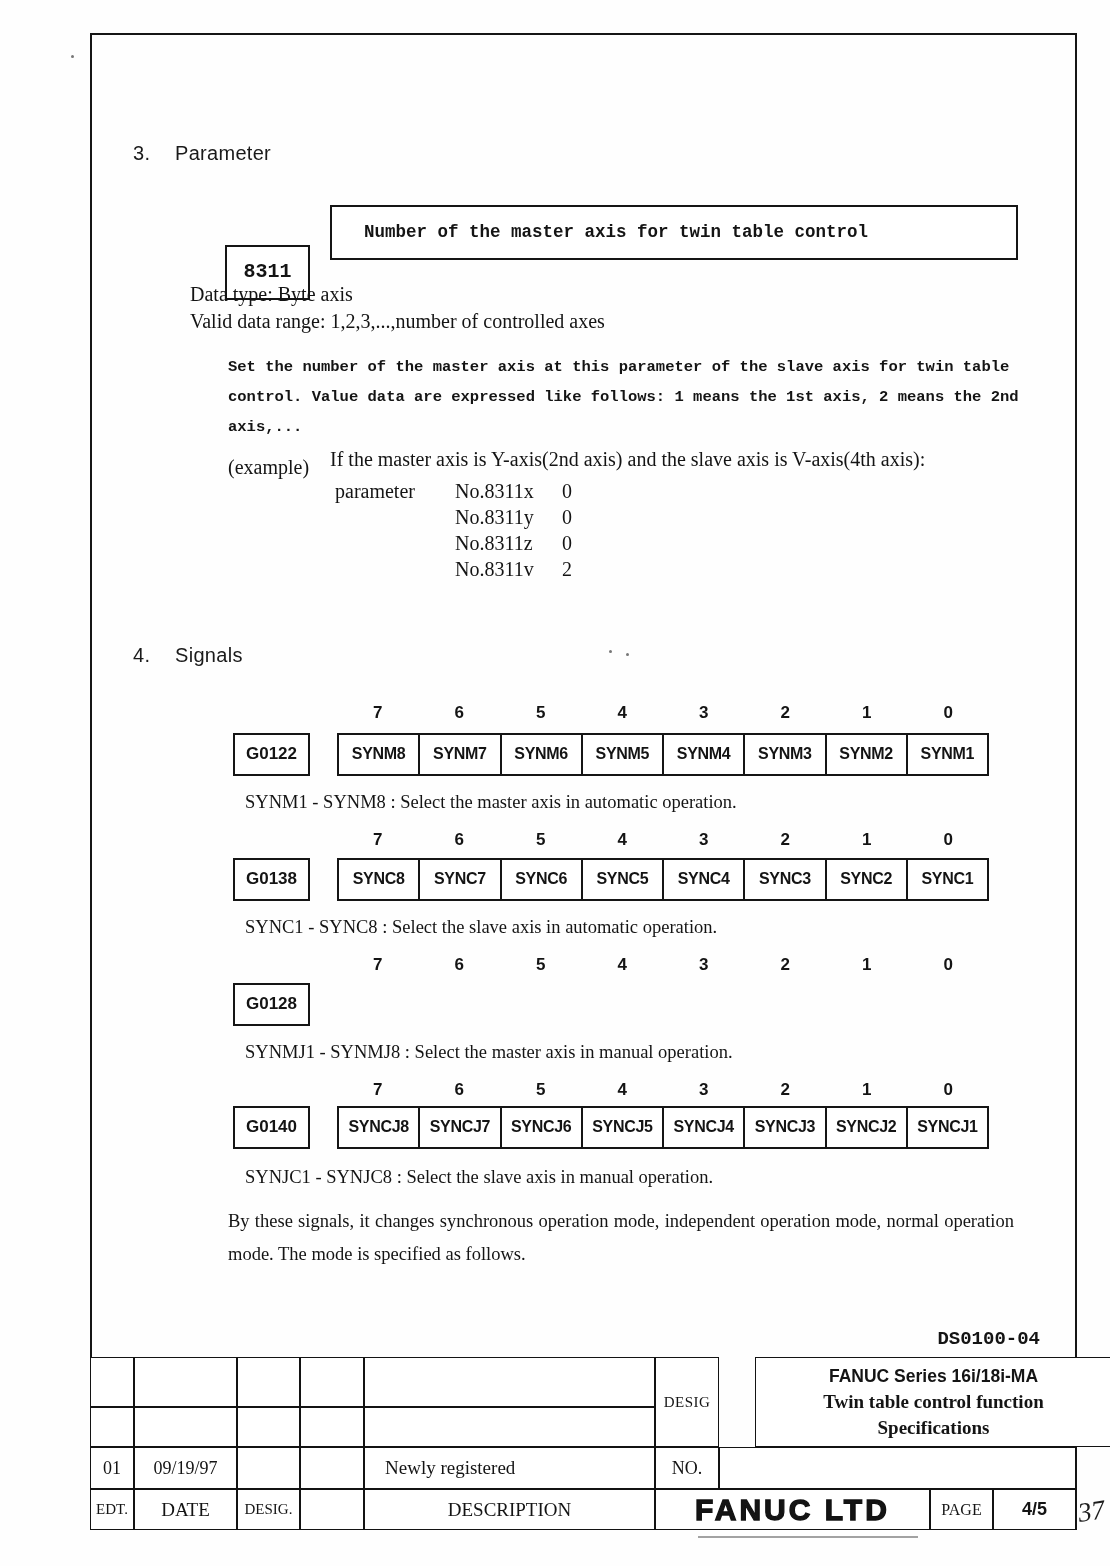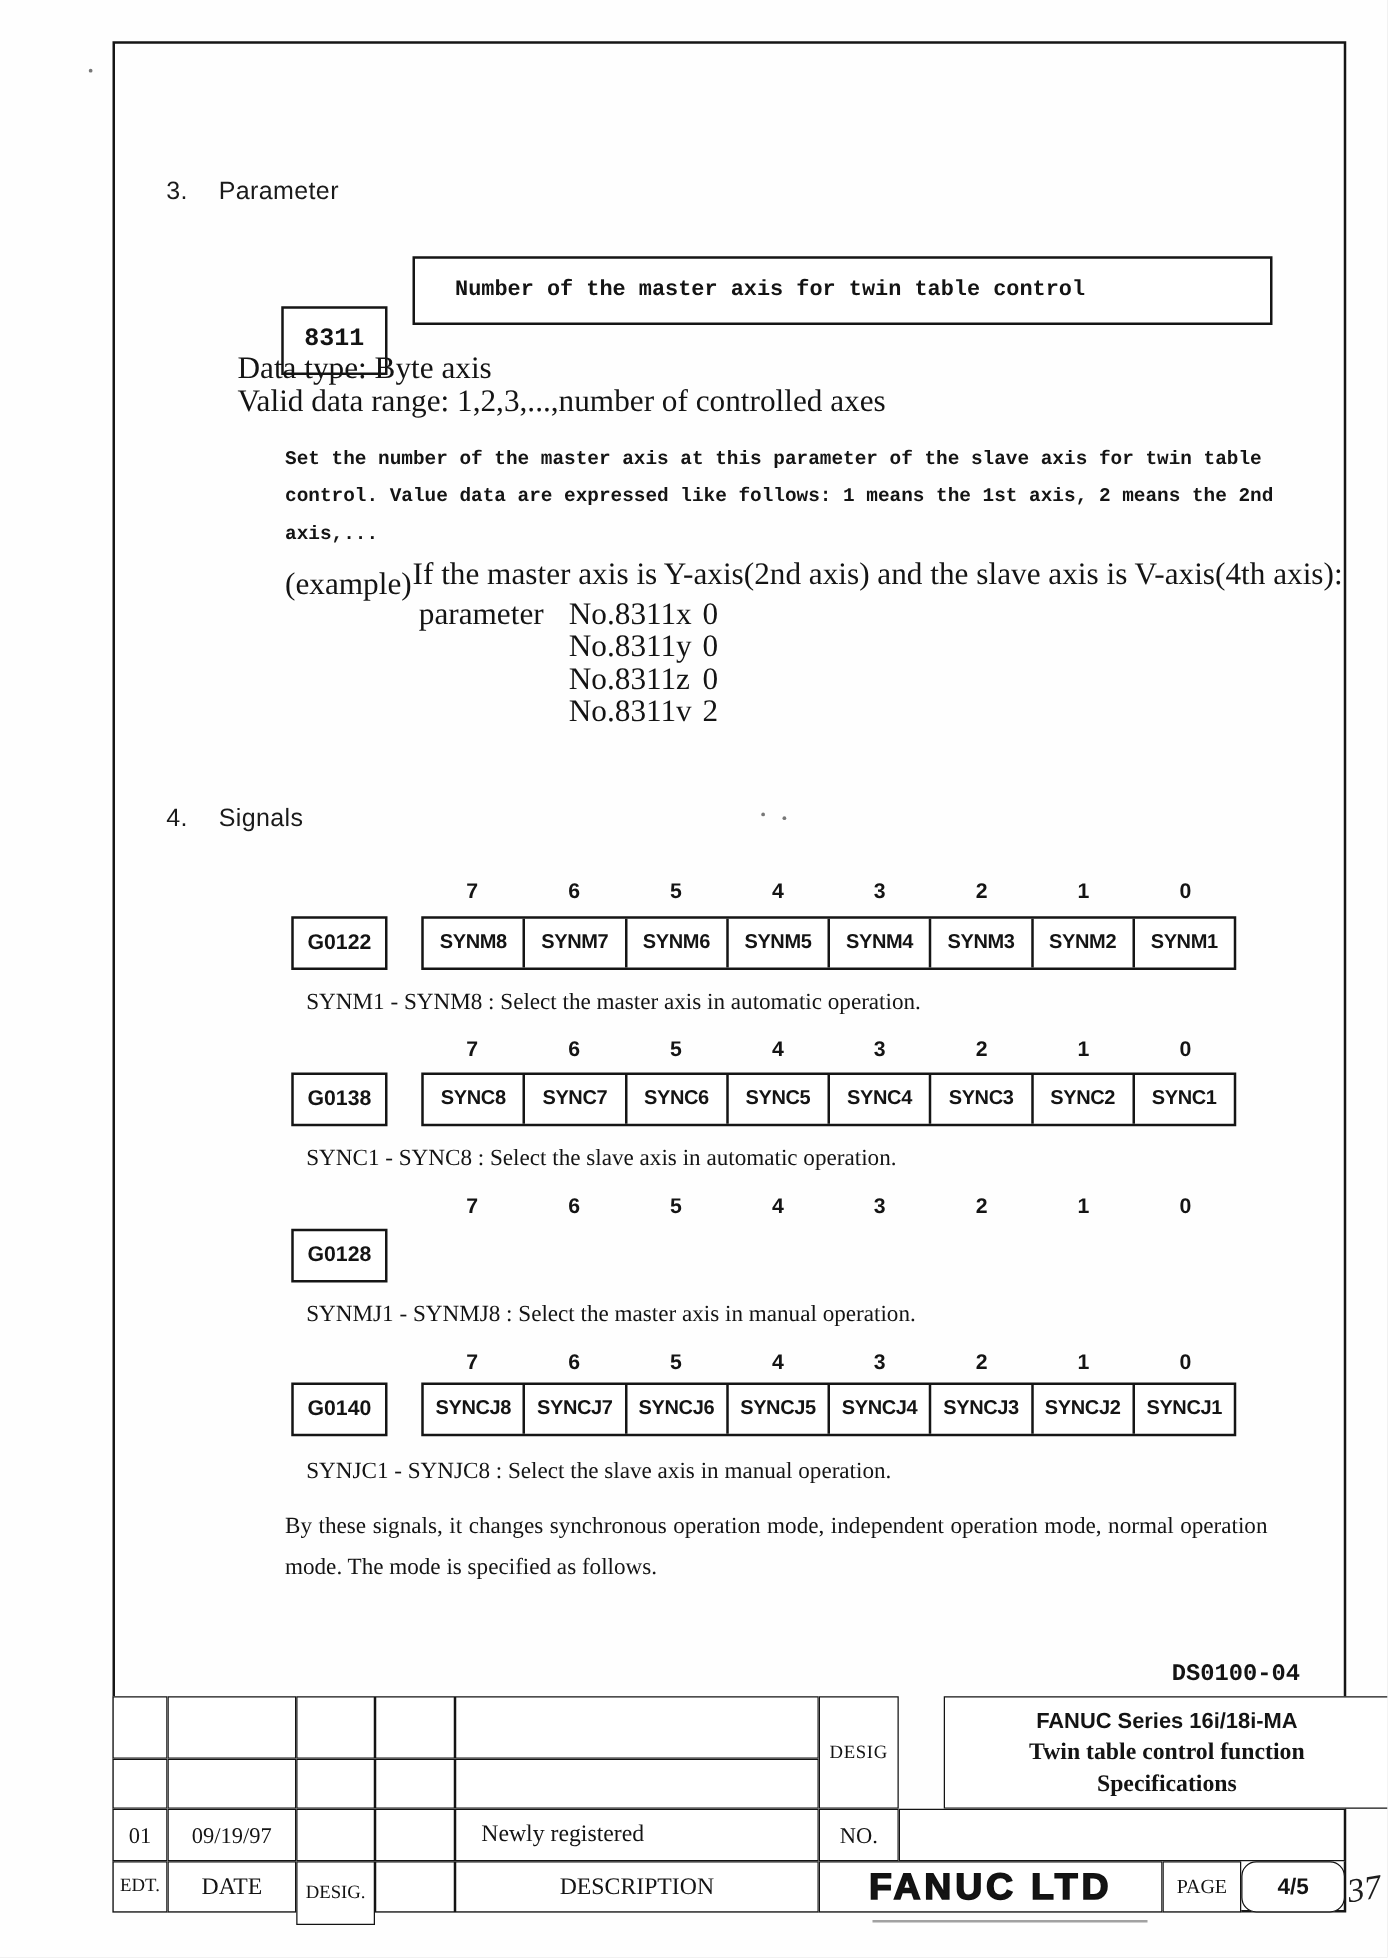--- a/index.html
+++ b/index.html
@@ -14,21 +14,21 @@
 
   .h-num{display:inline-block;width:42px;}
   .heading{font-size:20px;letter-spacing:.3px;color:#1a1a1a;}
 
   .pbox{border:2.5px solid #151515;box-sizing:border-box;background:#fff;
         font-size:20px;line-height:50px;text-align:center;margin-top:40px;}
   .pdesc{border:2.5px solid #151515;box-sizing:border-box;background:#fff;
         font-size:17.5px;line-height:50px;text-align:left;padding-left:32px;}
 
   .bodyline{font-size:15.5px;line-height:30px;white-space:pre;}
-  .serifline{font-size:25px;line-height:27px;}
+  .serifline{font-size:20px;line-height:27px;}
 
   .bitnums{display:flex;}
   .bitnums .bn{flex:1;text-align:center;font-size:17px;font-weight:bold;}
 
   .gbox{border:2.5px solid #151515;box-sizing:border-box;background:#fff;
         text-align:center;font-size:17px;font-weight:bold;line-height:38px;}
   .bittable{display:flex;border:2.5px solid #151515;box-sizing:border-box;background:#fff;}
   .bittable .bc{flex:1;border-left:2.5px solid #151515;text-align:center;
         font-size:16px;font-weight:600;line-height:38px;overflow:hidden;letter-spacing:-0.3px;}
   .bittable .bc:first-child{border-left:none;}
@@ -201,27 +201,27 @@
     <div class="fcell" style="left:0;top:90px;width:44px;height:42px;font-size:18px;">01</div>
     <div class="fcell" style="left:44px;top:90px;width:103px;height:42px;font-size:18px;">09/19/97</div>
     <div class="fcell" style="left:147px;top:90px;width:63px;height:42px;"></div>
     <div class="fcell" style="left:210px;top:90px;width:64px;height:42px;"></div>
     <div class="fcell left" style="left:274px;top:90px;width:291px;height:42px;font-size:19px;padding-left:20px;">Newly registered</div>
     <div class="fcell" style="left:565px;top:90px;width:64px;height:42px;font-size:18px;">NO.</div>
     <div class="fcell" style="left:629px;top:90px;width:357px;height:42px;"></div>
 
     <div class="fcell" style="left:0;top:132px;width:44px;height:41px;font-size:15px;">EDT.</div>
     <div class="fcell" style="left:44px;top:132px;width:103px;height:41px;font-size:19px;">DATE</div>
-    <div class="fcell" style="left:147px;top:132px;width:63px;height:51px;font-size:15px;">DESIG.</div>
+    <div class="fcell" style="left:147px;top:132px;width:63px;height:41px;font-size:15px;">DESIG.</div>
     <div class="fcell" style="left:210px;top:132px;width:64px;height:41px;"></div>
     <div class="fcell" style="left:274px;top:132px;width:291px;height:41px;font-size:19px;">DESCRIPTION</div>
     <div class="fcell" style="left:565px;top:132px;width:275px;height:41px;">
       <span class="logo">FANUC LTD</span>
     </div>
     <div class="fcell" style="left:840px;top:132px;width:63px;height:41px;font-size:16px;">PAGE</div>
-    <div class="fcell sans" style="left:903px;top:132px;width:83px;height:41px;font-size:18px;font-weight:bold;border-radius:12px;">4/5</div>
+    <div class="fcell sans" style="left:903px;top:132px;width:83px;height:41px;font-size:18px;font-weight:bold;">4/5</div>
   </div>
 
   <div class="abs" style="left:698px;top:1536px;width:220px;height:2px;background:#555;opacity:.55;"></div>
 
   <div class="abs handwrite" style="left:1078px;top:1496px;">37</div>
 
 </div>
 
 </body></html>

